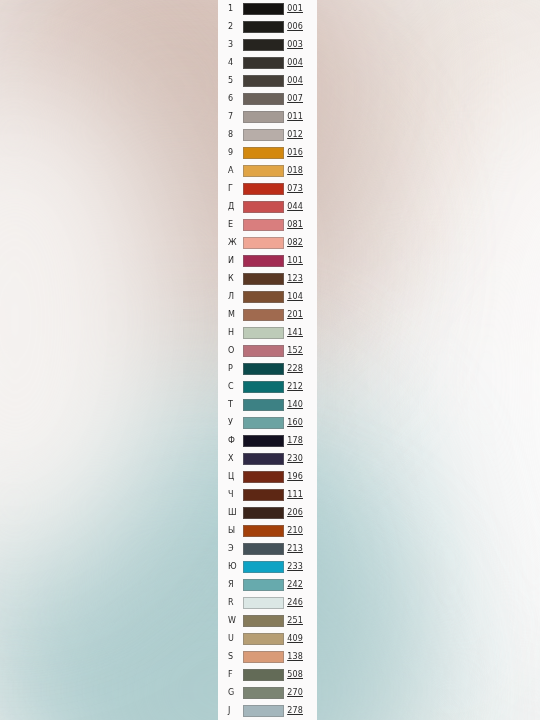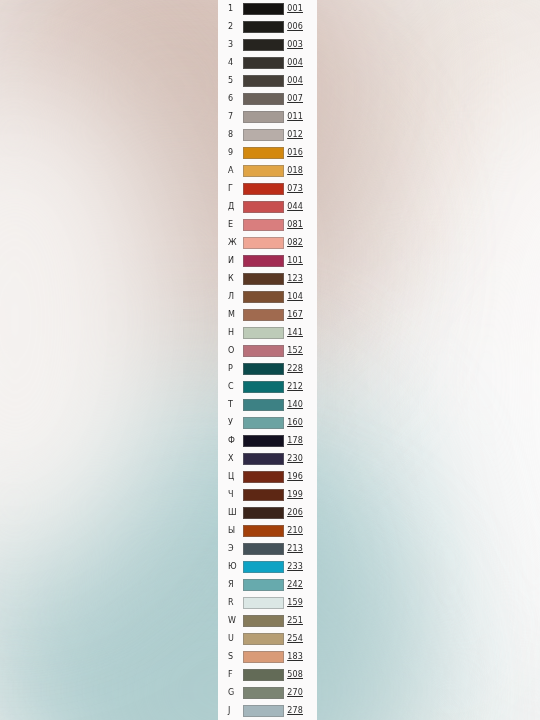--- a/index.html
+++ b/index.html
@@ -228,21 +228,21 @@
           <span class="legend-code">123</span>
         </div>
         <div class="legend-row">
           <span class="legend-key">Л</span>
           <span class="legend-swatch" style="background-color: rgb(124, 79, 49);"></span>
           <span class="legend-code">104</span>
         </div>
         <div class="legend-row">
           <span class="legend-key">М</span>
           <span class="legend-swatch" style="background-color: rgb(160, 106, 79);"></span>
-          <span class="legend-code">167</span>
+          <span class="legend-code">201</span>
         </div>
         <div class="legend-row">
           <span class="legend-key">Н</span>
           <span class="legend-swatch" style="background-color: rgb(189, 203, 184);"></span>
           <span class="legend-code">141</span>
         </div>
         <div class="legend-row">
           <span class="legend-key">О</span>
           <span class="legend-swatch" style="background-color: rgb(184, 112, 122);"></span>
           <span class="legend-code">152</span>
@@ -278,21 +278,21 @@
           <span class="legend-code">230</span>
         </div>
         <div class="legend-row">
           <span class="legend-key">Ц</span>
           <span class="legend-swatch" style="background-color: rgb(116, 39, 19);"></span>
           <span class="legend-code">196</span>
         </div>
         <div class="legend-row">
           <span class="legend-key">Ч</span>
           <span class="legend-swatch" style="background-color: rgb(93, 39, 20);"></span>
-          <span class="legend-code">199</span>
+          <span class="legend-code">111</span>
         </div>
         <div class="legend-row">
           <span class="legend-key">Ш</span>
           <span class="legend-swatch" style="background-color: rgb(59, 36, 26);"></span>
           <span class="legend-code">206</span>
         </div>
         <div class="legend-row">
           <span class="legend-key">Ы</span>
           <span class="legend-swatch" style="background-color: rgb(163, 64, 10);"></span>
           <span class="legend-code">210</span>
@@ -308,36 +308,36 @@
           <span class="legend-code">233</span>
         </div>
         <div class="legend-row">
           <span class="legend-key">Я</span>
           <span class="legend-swatch" style="background-color: rgb(103, 170, 173);"></span>
           <span class="legend-code">242</span>
         </div>
         <div class="legend-row">
           <span class="legend-key">R</span>
           <span class="legend-swatch" style="background-color: rgb(219, 231, 229);"></span>
-          <span class="legend-code">159</span>
+          <span class="legend-code">246</span>
         </div>
         <div class="legend-row">
           <span class="legend-key">W</span>
           <span class="legend-swatch" style="background-color: rgb(134, 123, 91);"></span>
           <span class="legend-code">251</span>
         </div>
         <div class="legend-row">
           <span class="legend-key">U</span>
           <span class="legend-swatch" style="background-color: rgb(182, 158, 116);"></span>
-          <span class="legend-code">254</span>
+          <span class="legend-code">409</span>
         </div>
         <div class="legend-row">
           <span class="legend-key">S</span>
           <span class="legend-swatch" style="background-color: rgb(217, 155, 120);"></span>
-          <span class="legend-code">183</span>
+          <span class="legend-code">138</span>
         </div>
         <div class="legend-row">
           <span class="legend-key">F</span>
           <span class="legend-swatch" style="background-color: rgb(99, 107, 87);"></span>
           <span class="legend-code">508</span>
         </div>
         <div class="legend-row">
           <span class="legend-key">G</span>
           <span class="legend-swatch" style="background-color: rgb(123, 132, 115);"></span>
           <span class="legend-code">270</span>

